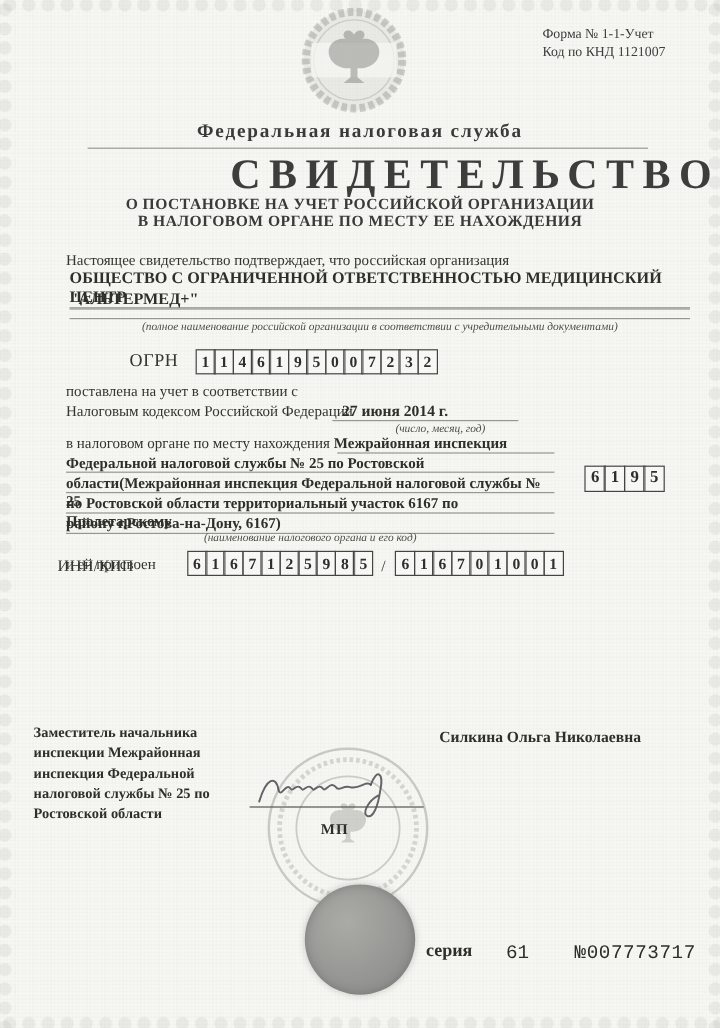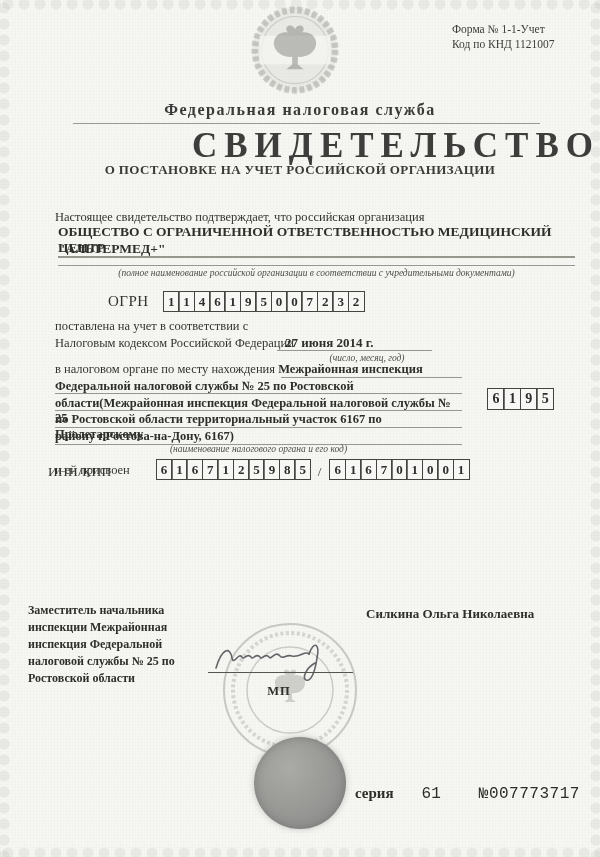--- a/index.html
+++ b/index.html
@@ -111,20 +111,21 @@
 
   <div class="abs form-info">
     <div>Форма № 1-1-Учет</div>
     <div>Код по КНД 1121007</div>
   </div>
 
   <div class="abs agency">Федеральная налоговая служба</div>
   <div class="abs agency-rule"></div>
   <div class="abs doc-title">СВИДЕТЕЛЬСТВО</div>
   <div class="abs subtitle sub1">О ПОСТАНОВКЕ НА УЧЕТ РОССИЙСКОЙ ОРГАНИЗАЦИИ</div>
+  <div class="abs subtitle sub2">В НАЛОГОВОМ ОРГАНЕ  ПО МЕСТУ ЕЕ НАХОЖДЕНИЯ</div>
 
   <div class="abs bodytext confirm">Настоящее свидетельство подтверждает, что российская организация</div>
   <div class="abs bodytext bold uline org1">ОБЩЕСТВО С ОГРАНИЧЕННОЙ ОТВЕТСТВЕННОСТЬЮ МЕДИЦИНСКИЙ ЦЕНТР</div>
   <div class="abs bodytext bold uline org2">"АЛЬТЕРМЕД+"</div>
   <div class="abs rule org-blank"></div>
   <div class="abs caption org-cap">(полное наименование российской организации в соответствии с учредительными документами)</div>
 
   <div class="abs ogrn-row">
     <span class="field-label">ОГРН</span>
     <span class="boxes">

